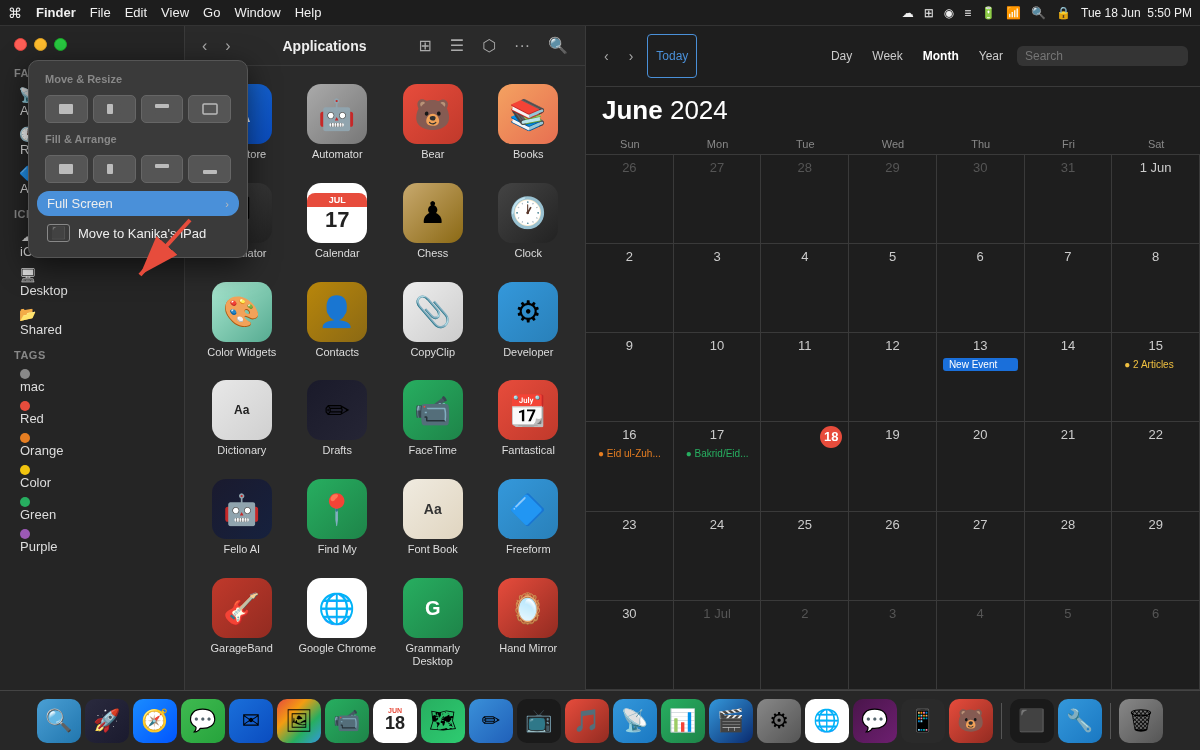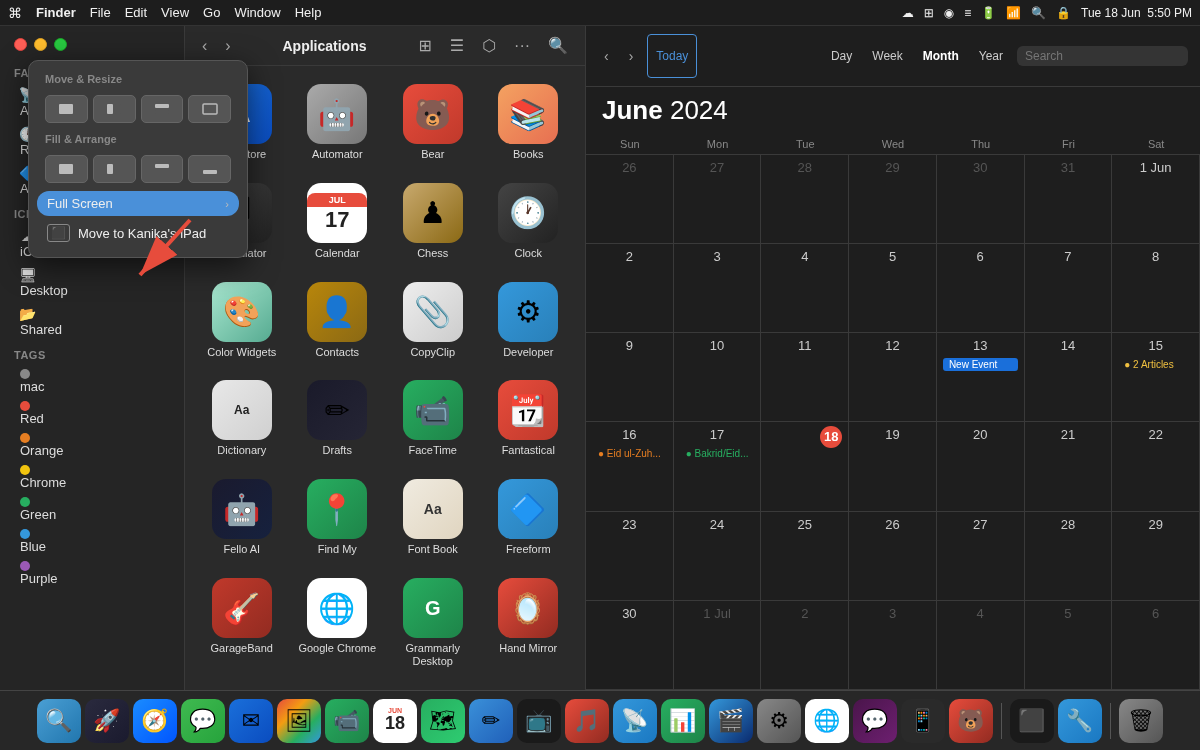--- a/index.html
+++ b/index.html
@@ -507,29 +507,25 @@
         <div class="sidebar-item">
           <span class="tag-dot" style="background: rgb(231, 76, 60);"></span>
           <span>Red</span>
         </div>
         <div class="sidebar-item">
           <span class="tag-dot" style="background: rgb(230, 126, 34);"></span>
           <span>Orange</span>
         </div>
         <div class="sidebar-item">
           <span class="tag-dot" style="background: rgb(241, 196, 15);"></span>
-          <span>Chrome</span>
+          <span>Color</span>
         </div>
         <div class="sidebar-item">
           <span class="tag-dot" style="background: rgb(39, 174, 96);"></span>
           <span>Green</span>
-        </div>
-        <div class="sidebar-item">
-          <span class="tag-dot" style="background: rgb(52, 152, 219);"></span>
-          <span>Blue</span>
         </div>
         <div class="sidebar-item">
           <span class="tag-dot" style="background: rgb(155, 89, 182);"></span>
           <span>Purple</span>
         </div>
       </div>
   </div>
 
   <div class="finder-main">
     <div class="finder-toolbar">

